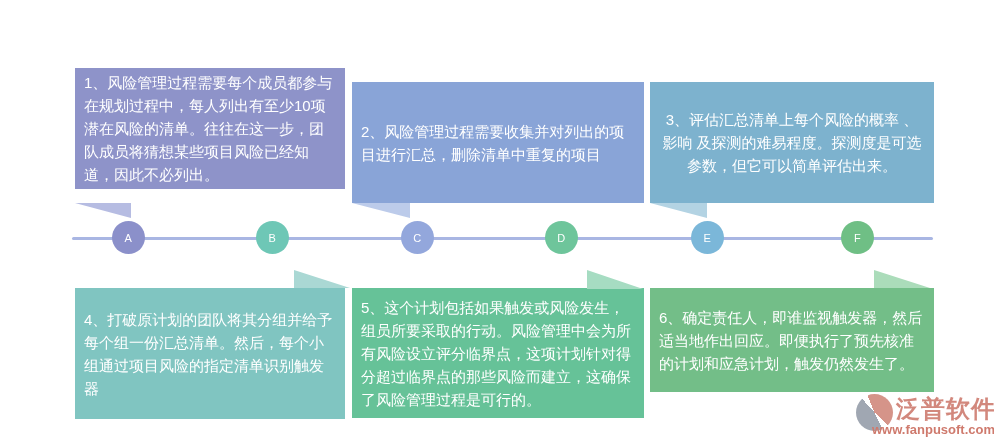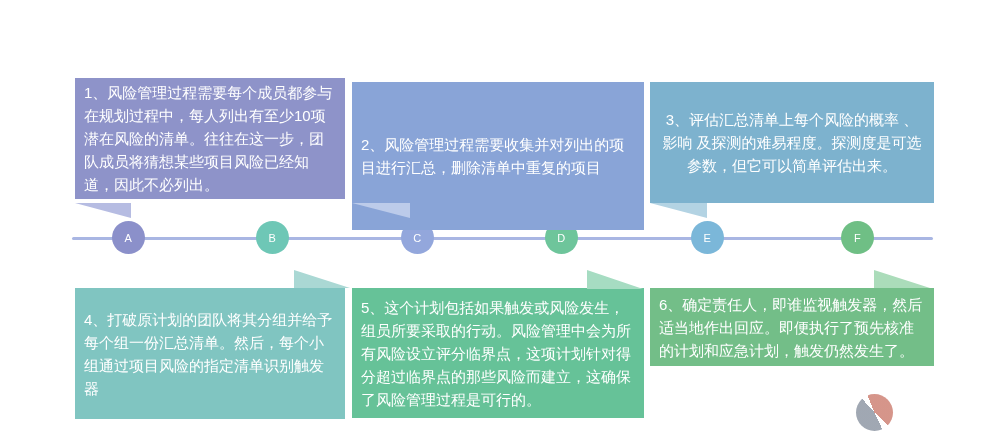--- a/index.html
+++ b/index.html
@@ -14,26 +14,26 @@
     display:flex;align-items:center;justify-content:center;
     color:#ffffff;font-size:11px;letter-spacing:.5px;
   }
   .n0{left:112px;} .n1{left:256px;} .n2{left:401px;} .n3{left:545px;} .n4{left:691px;} .n5{left:841px;}
   
   .box{
     position:absolute;box-sizing:border-box;display:flex;align-items:center;
     color:#ffffff;font-size:15px;line-height:23px;padding:6px 9px;
   }
   .box p{margin:0;}
-  .b1{left:75px;top:78px;width:270px;height:121px;}
-  .b2{left:352px;top:82px;width:292px;height:148px;}
+  .b1{left:75px;top:68px;width:270px;height:121px;}
+  .b2{left:352px;top:82px;width:292px;height:121px;}
   .b3{left:650px;top:82px;width:284px;height:121px;text-align:center;}
   .b4{left:75px;top:288px;width:270px;height:131px;}
   .b5{left:352px;top:288px;width:292px;height:130px;}
-  .b6{left:650px;top:288px;width:284px;height:78px;}
+  .b6{left:650px;top:288px;width:284px;height:104px;}
   
   .pointer{position:absolute;}
   .pointer.down{clip-path:polygon(0 0,100% 0,100% 100%);}
   .pointer.up{clip-path:polygon(0 0,100% 100%,0 100%);}
   .p1{left:75px;top:203px;width:56px;height:15px;}
   .p2{left:352px;top:203px;width:58px;height:15px;}
   .p3{left:650px;top:203px;width:57px;height:15px;}
   .p4{left:294px;top:270px;width:56px;height:18px;}
   .p5{left:587px;top:270px;width:56px;height:19px;}
   .p6{left:874px;top:270px;width:56px;height:18px;}
@@ -115,15 +115,17 @@
 
   <div>
     <div class="box b6" style="background: rgb(115, 190, 136); color: rgb(255, 255, 255);">
       <p>6、确定责任人，即谁监视触发器，然后适当地作出回应。即便执行了预先核准的计划和应急计划，触发仍然发生了。</p>
     </div>
     <div class="pointer up p6" style="background: rgb(171, 220, 186);"></div>
   </div>
 
   <div class="logo">
     <span class="logo-icon"></span>
+    <span class="logo-title" style="color: rgb(207, 126, 114);">泛普软件</span>
+    <span class="logo-url" style="color: rgb(203, 111, 97);">www.fanpusoft.com</span>
   </div>
 
 </div>
 
 </body></html>

